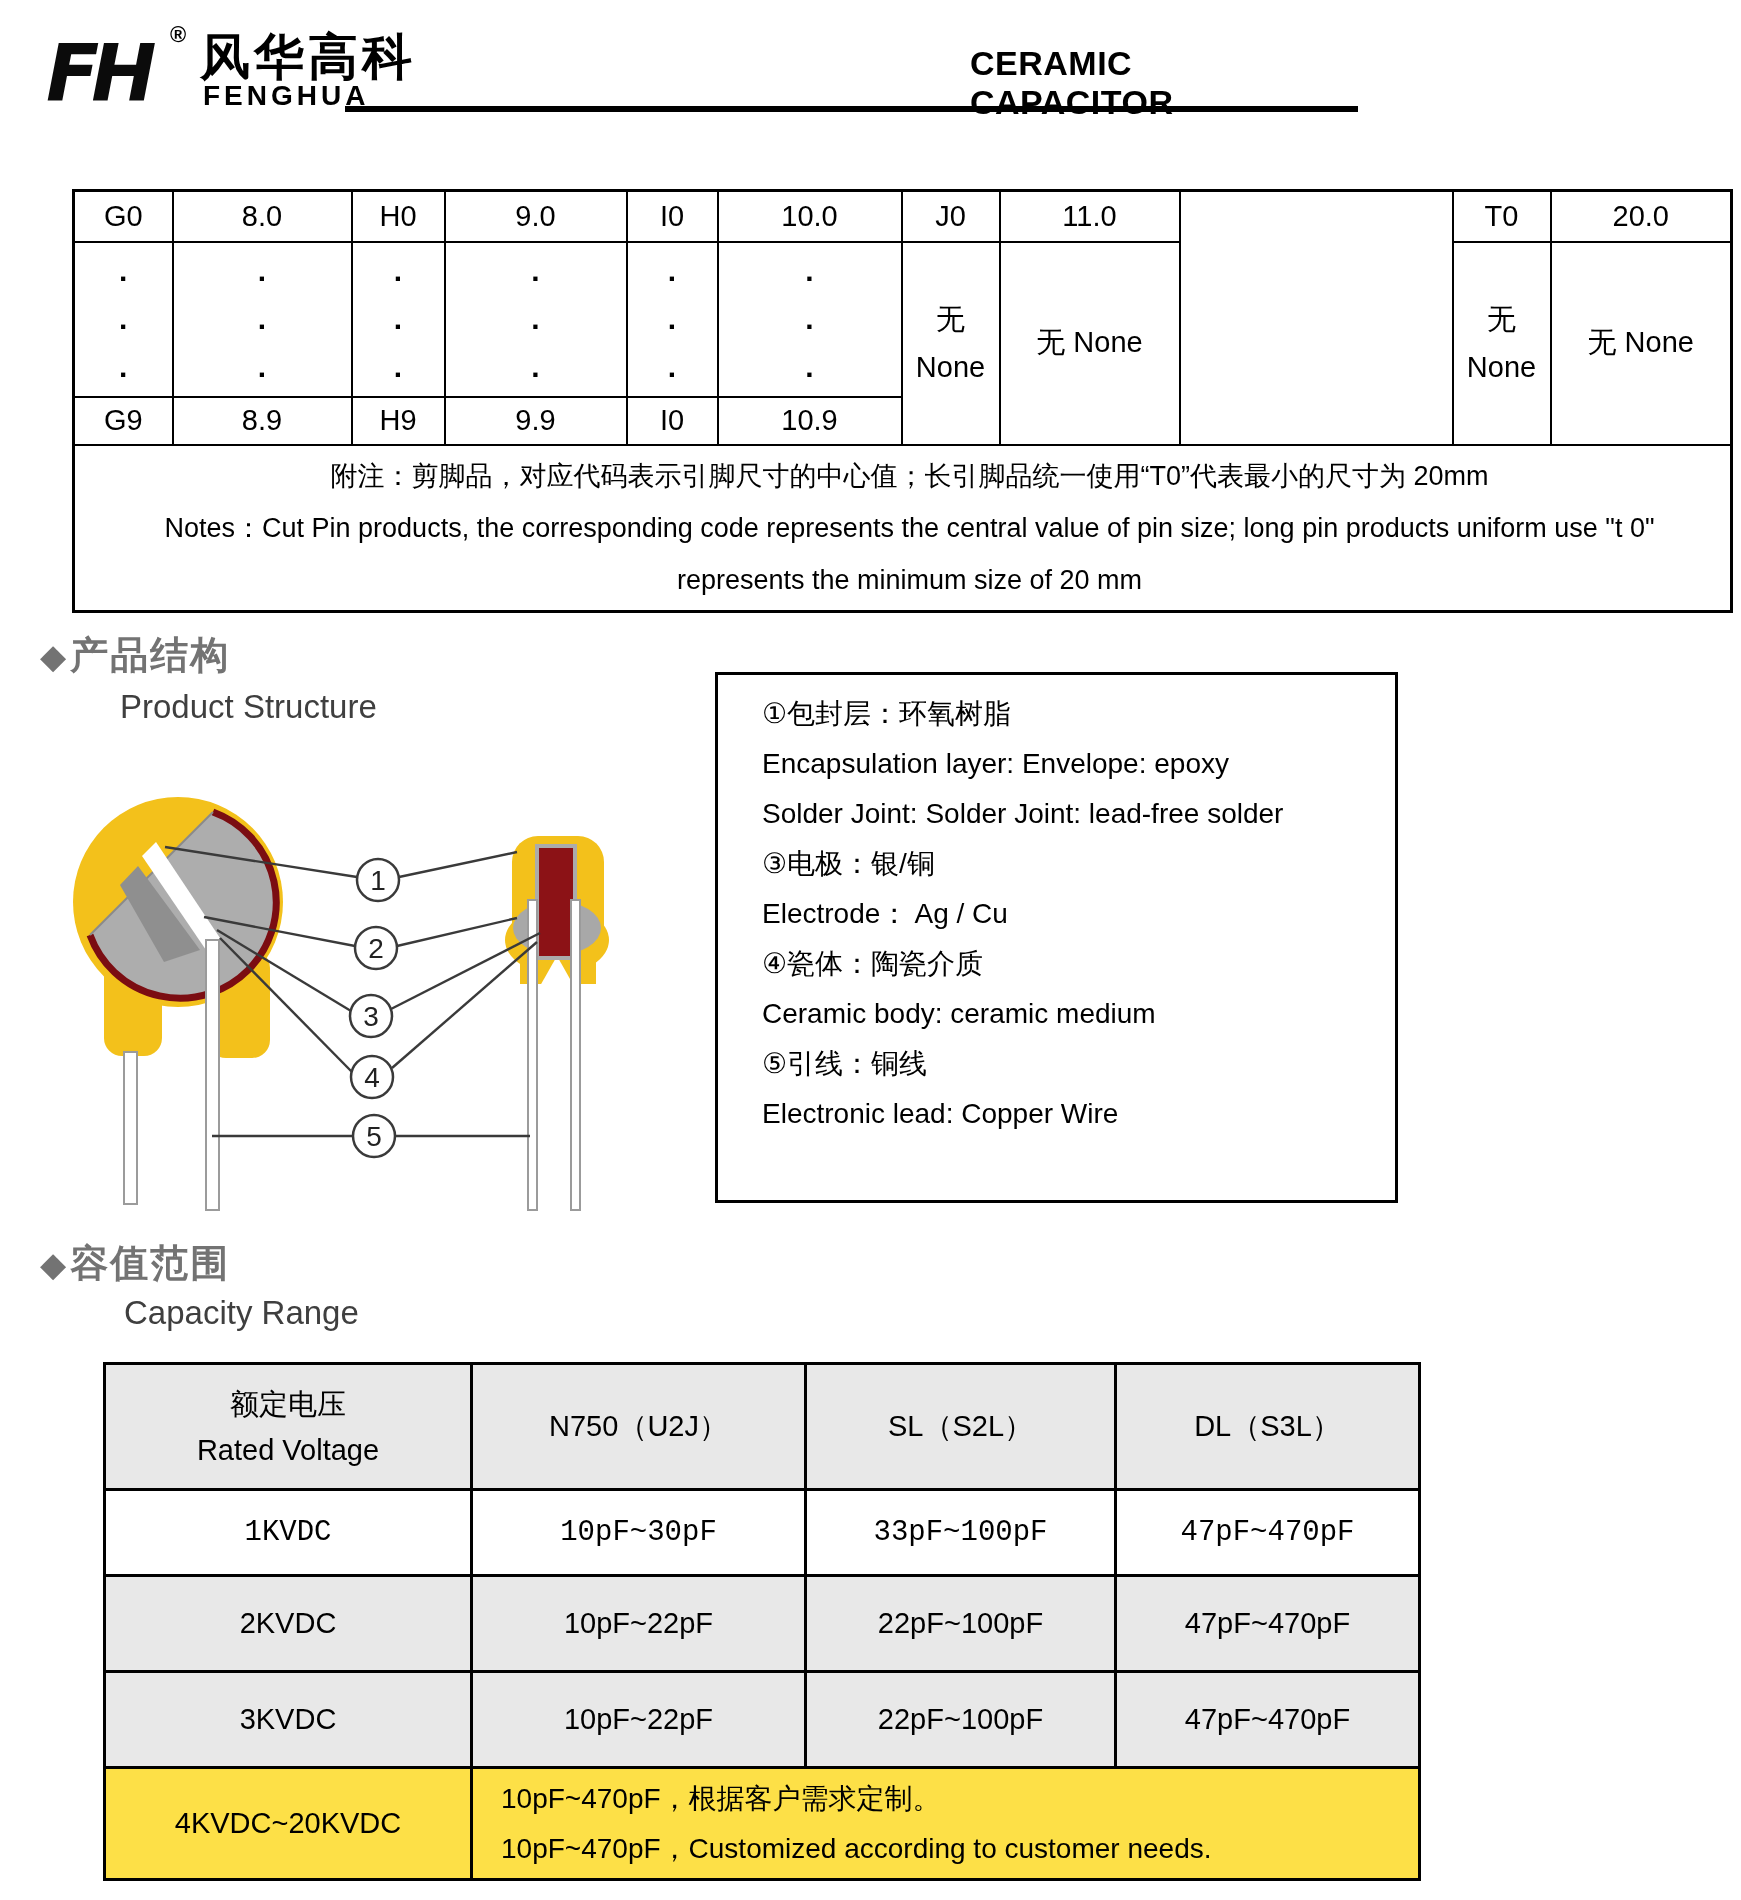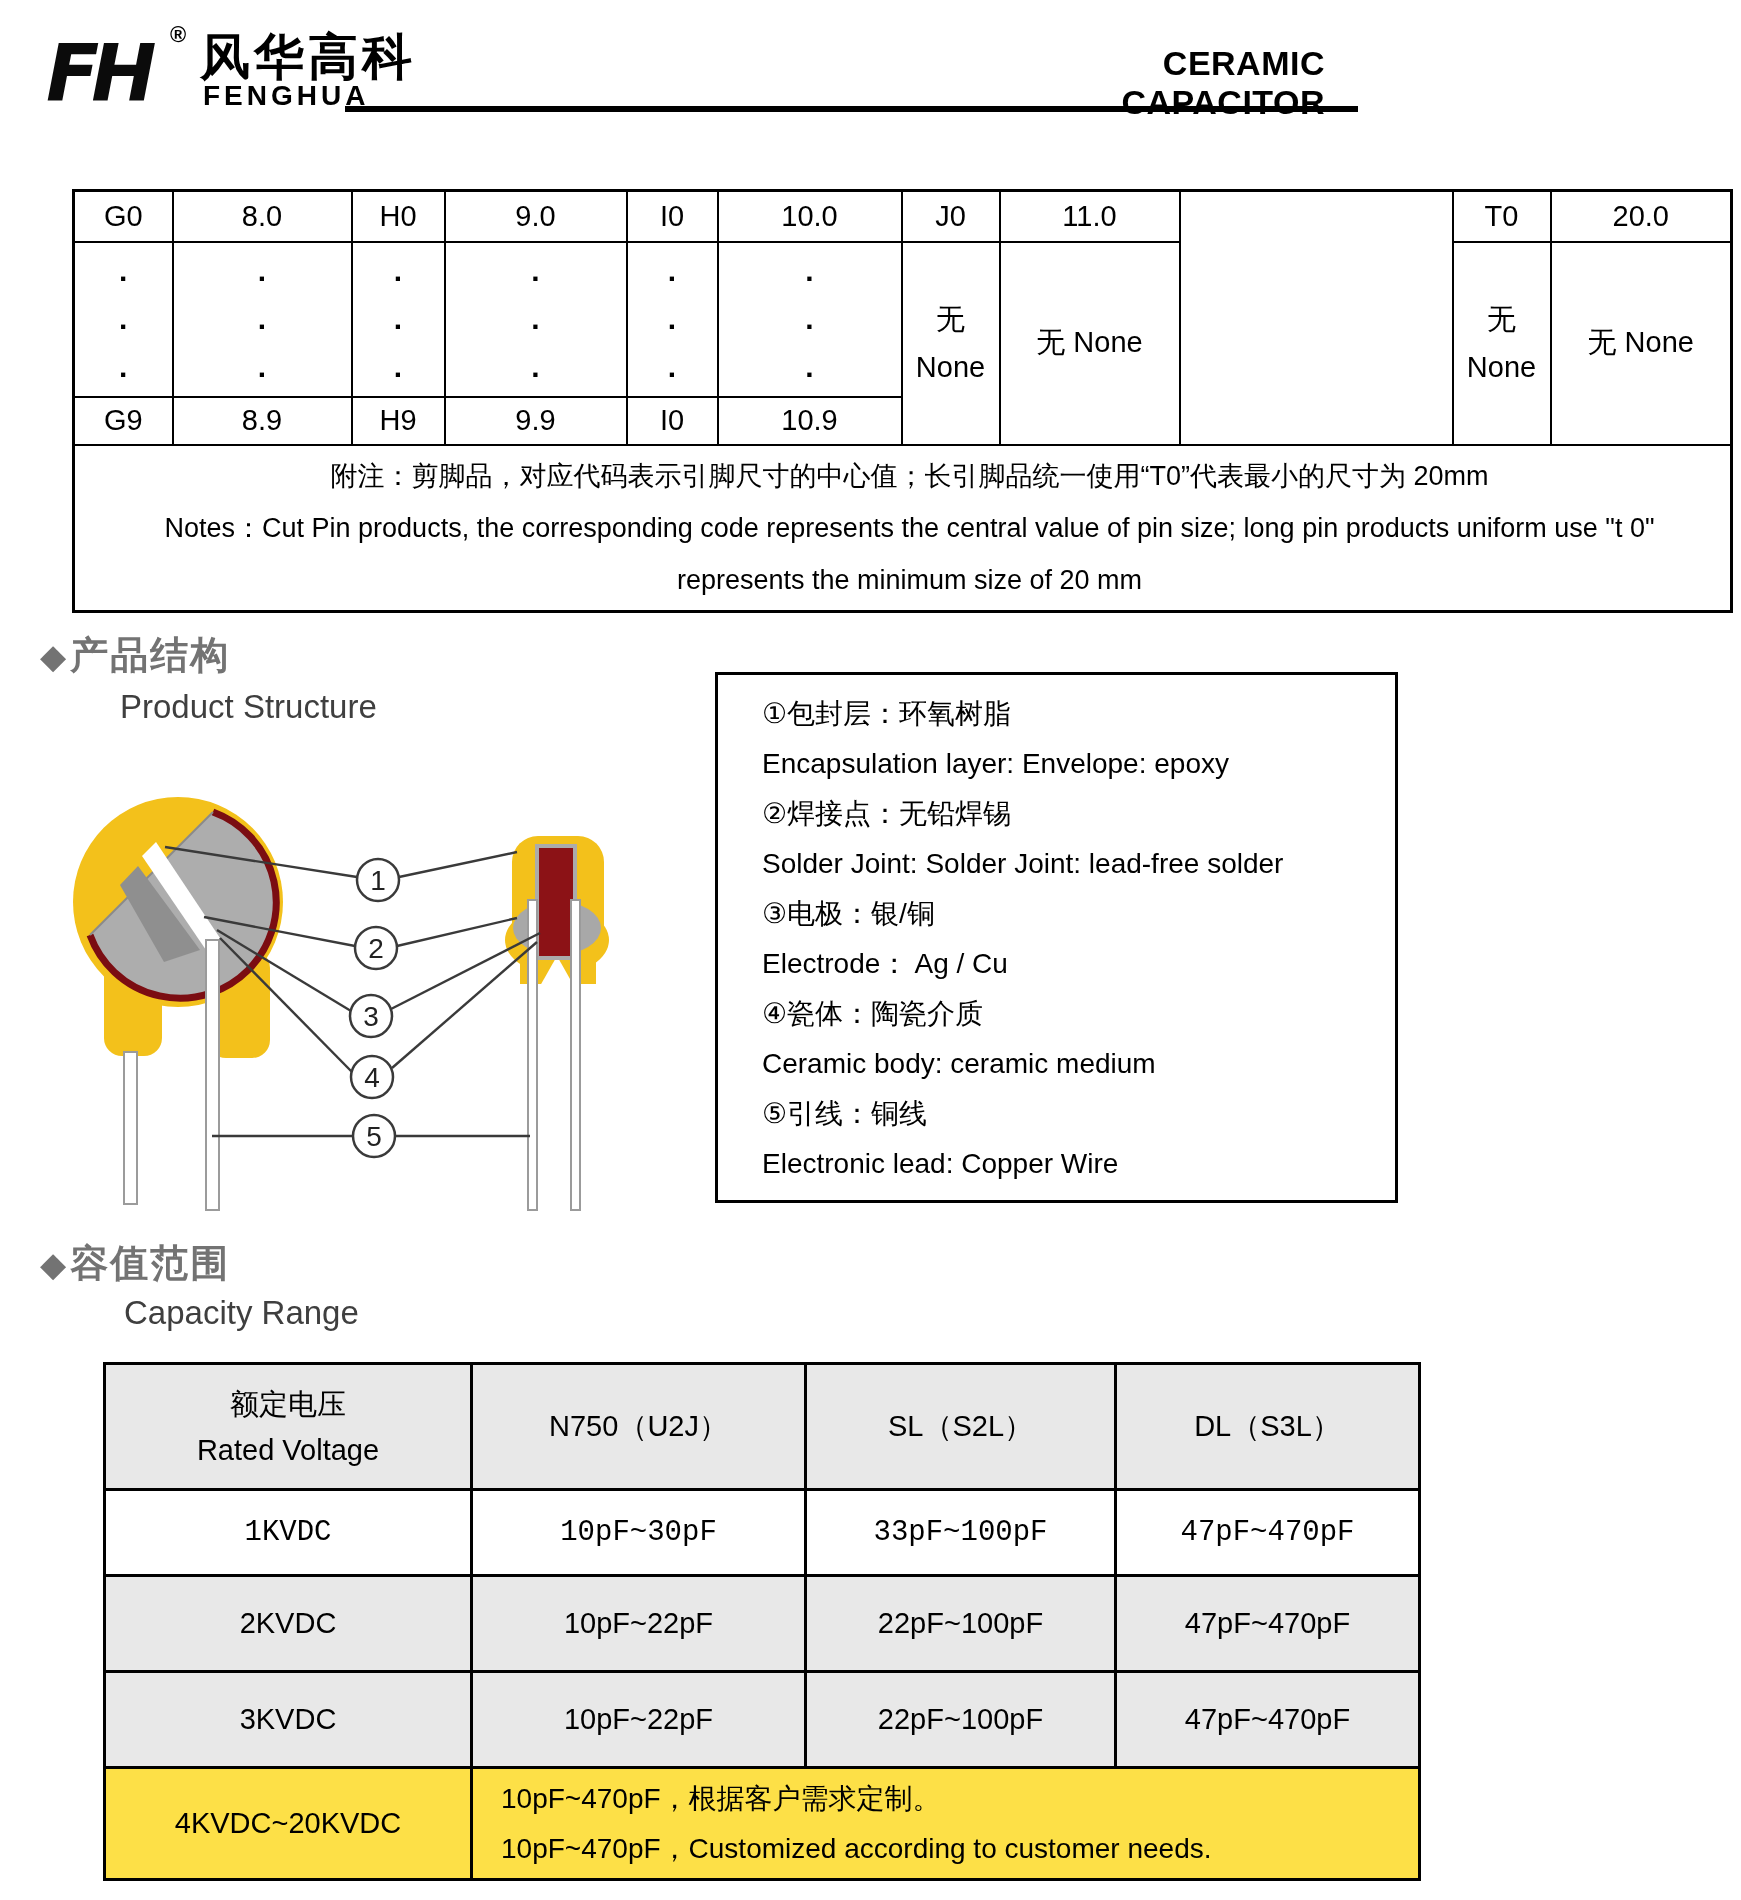--- a/index.html
+++ b/index.html
@@ -5,21 +5,21 @@
   html,body{margin:0;padding:0;background:#fff;}
   .page{
     position:relative;width:1741px;height:1900px;background:#fff;color:#000;
     font-family:"Liberation Sans","DejaVu Sans",sans-serif;overflow:hidden;
   }
   
   .logo-mark{position:absolute;left:44px;top:26px;}
   .logo-reg{position:absolute;left:170px;top:22px;font-size:22px;font-weight:bold;}
   .logo-cn{position:absolute;left:200px;top:24px;font-size:50px;font-weight:bold;letter-spacing:4px;}
   .logo-en{position:absolute;left:203px;top:80px;font-size:28px;font-weight:bold;letter-spacing:4px;}
-  .doc-title{position:absolute;top:44px;left:970px;width:355px;text-align:right;
+  .doc-title{position:absolute;top:44px;left:970px;width:355px;
     font-size:34px;font-weight:bold;letter-spacing:0.5px;}
   .header-rule{position:absolute;left:345px;top:106px;width:1013px;height:6px;background:#000;}
   
   .pin-table{position:absolute;left:28px;top:189px;border-collapse:collapse;table-layout:fixed;
     width:1658px;margin-left:44px;}
   .pin-table td{border:2px solid #000;text-align:center;vertical-align:middle;
     font-size:29px;padding:0;}
   .pin-table{border:3px solid #000;}
   .r-head{height:51px;}
   .r-mid{height:155px;}
@@ -216,21 +216,20 @@
       <circle cx="312" cy="287" r="21" fill="#fff" stroke="#3a3a3a" stroke-width="2.5"></circle>
       <text x="312" y="297">4</text>
       <circle cx="314" cy="346" r="21" fill="#fff" stroke="#3a3a3a" stroke-width="2.5"></circle>
       <text x="314" y="356">5</text>
     </g>
   </svg>
 
   <div class="structure-box">
     <div>①包封层：环氧树脂</div>
     <div>Encapsulation layer: Envelope: epoxy</div>
-    <div>②焊接点：无铅焊锡</div>
     <div>Solder Joint: Solder Joint: lead-free solder</div>
     <div>③电极：银/铜</div>
     <div>Electrode： Ag / Cu</div>
     <div>④瓷体：陶瓷介质</div>
     <div>Ceramic body: ceramic medium</div>
     <div>⑤引线：铜线</div>
     <div>Electronic lead: Copper Wire</div>
   </div>
 
   <div class="sec-title st-2">

